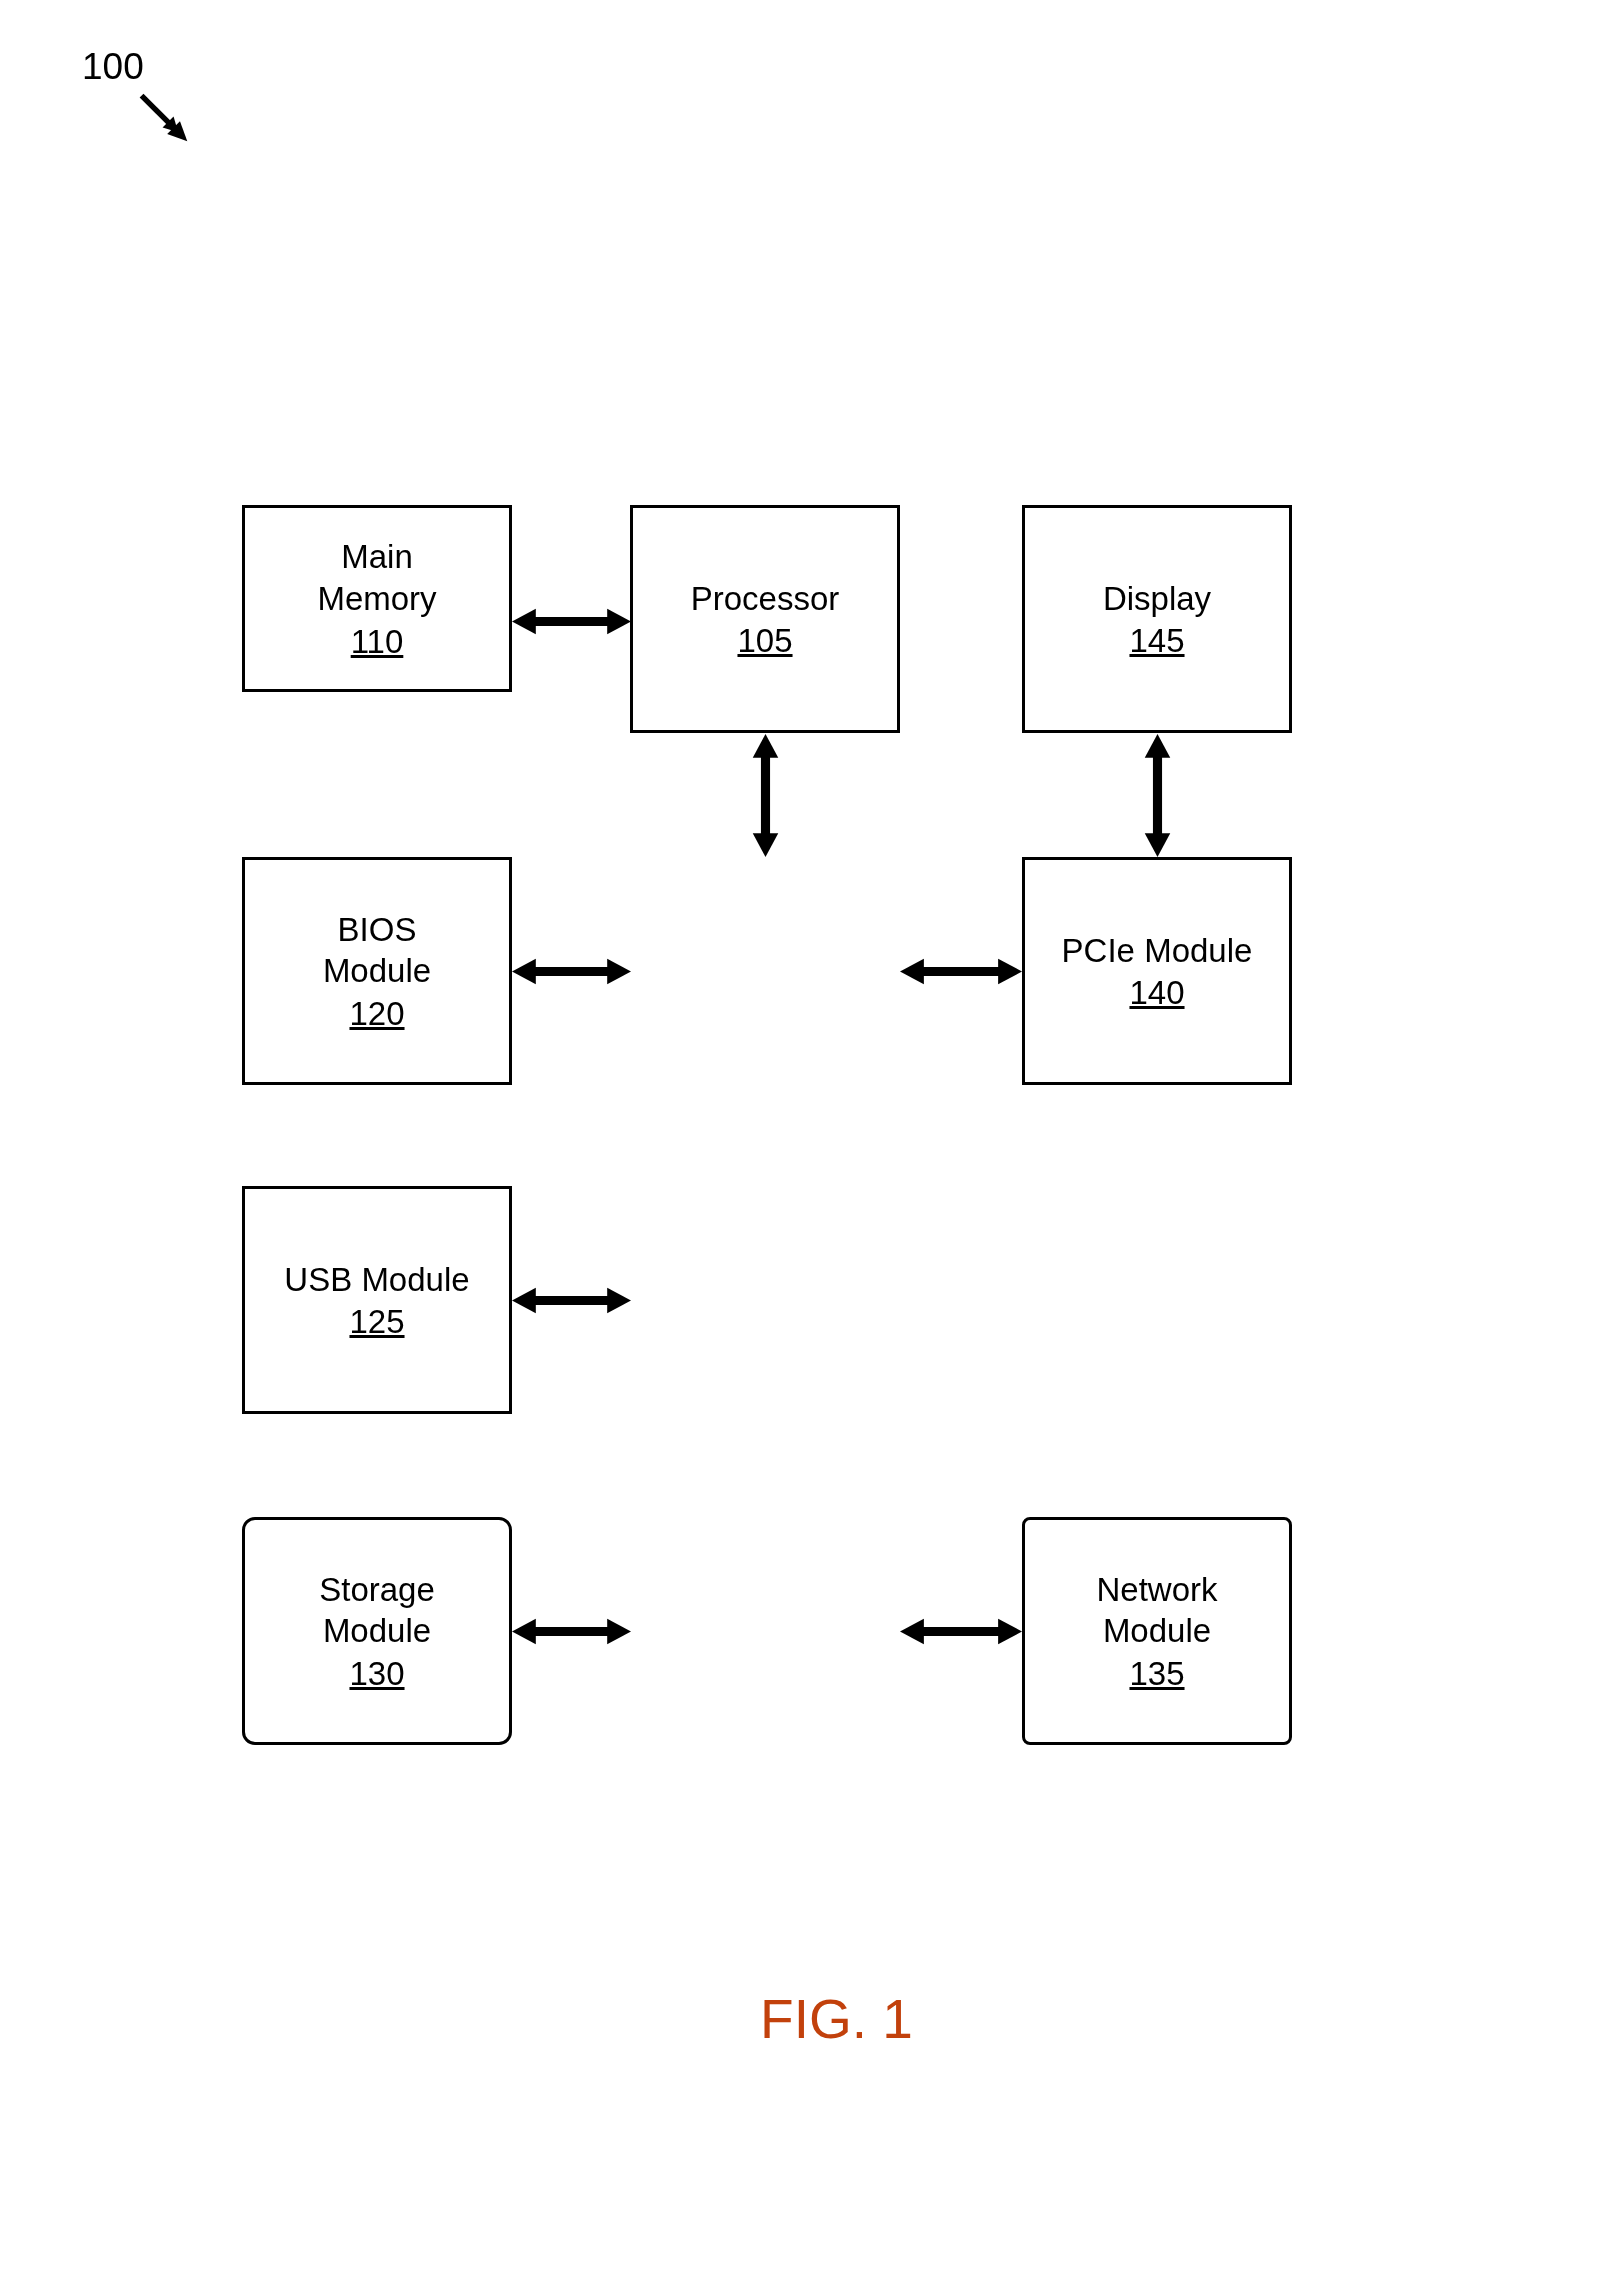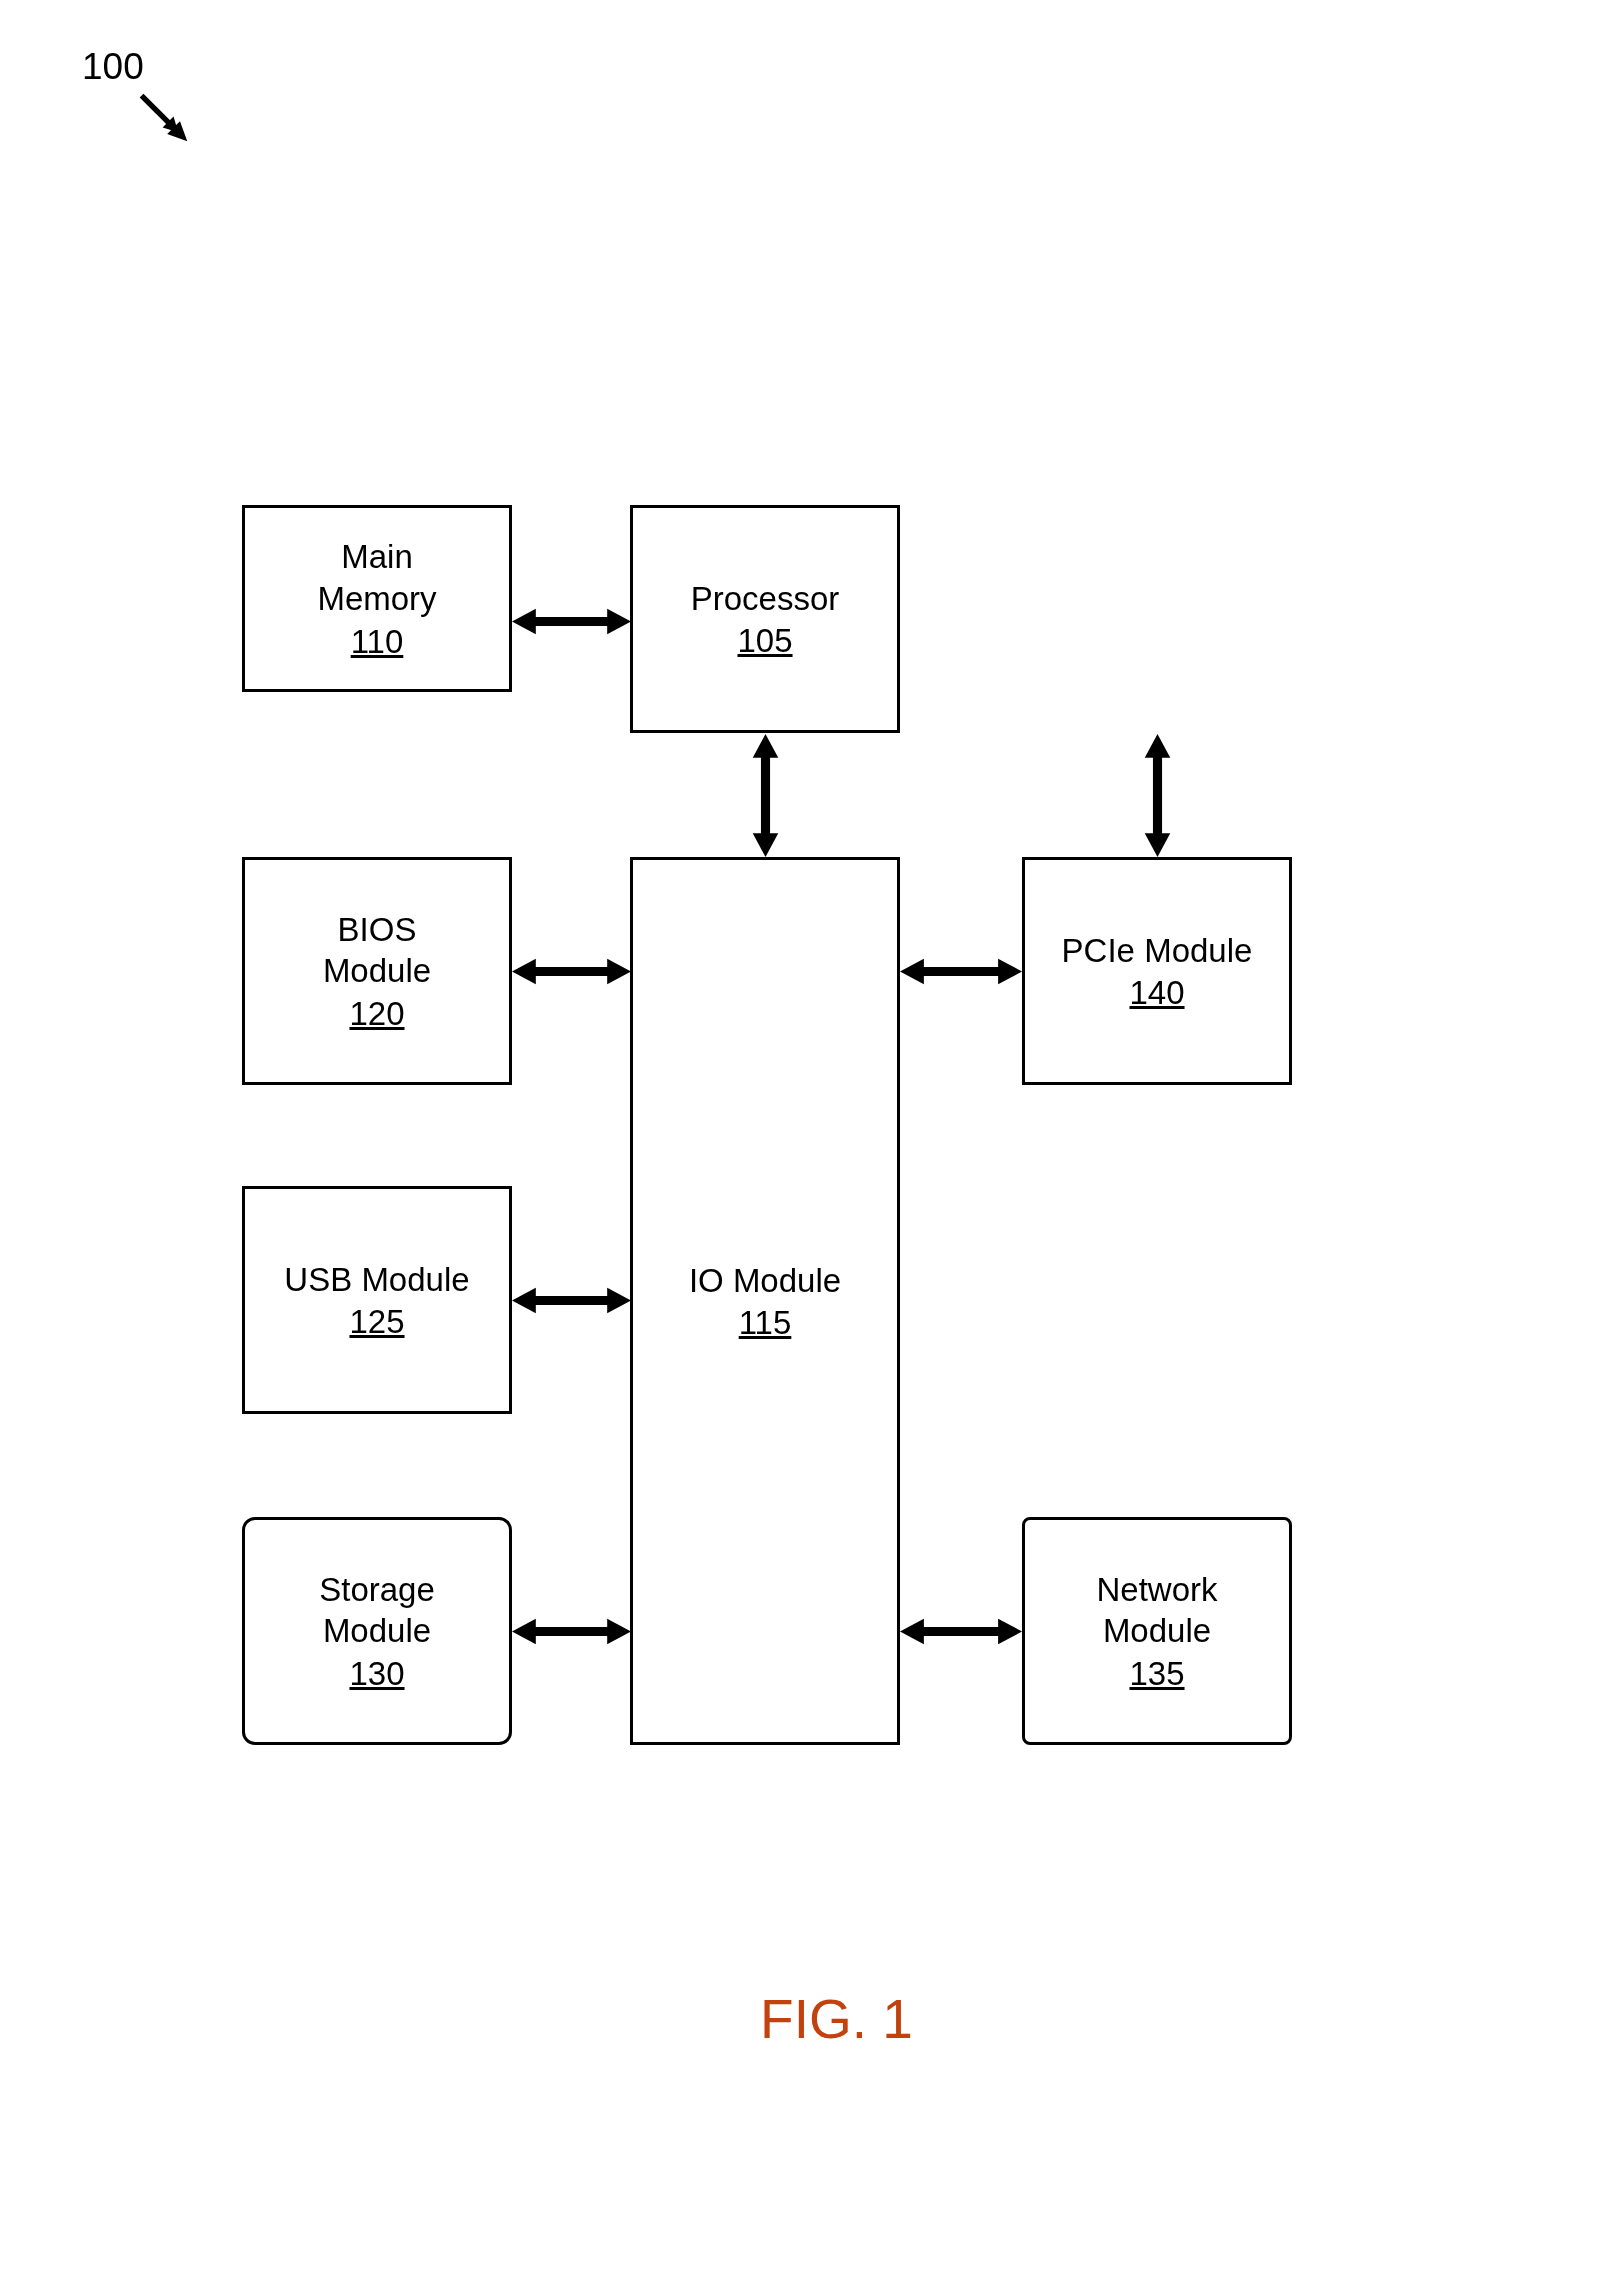--- a/index.html
+++ b/index.html
@@ -72,25 +72,25 @@
   <div class="box" style="left:242px; top:505px; width:270px; height:187px;">
     <div class="box-label">Main<br>Memory</div>
     <div class="box-num">110</div>
   </div>
 
   <div class="box" style="left:630px; top:505px; width:270px; height:228px;">
     <div class="box-label">Processor</div>
     <div class="box-num">105</div>
   </div>
 
+  <div class="box" style="left:1022px; top:505px; width:270px; height:228px;">
+    <div class="box-label">Display</div>
+    <div class="box-num">145</div>
+  </div>
 
-  <div class="box" style="left:630px; top:857px; width:270px; height:888px;">
-    <div class="box-label">IO Module</div>
-    <div class="box-num">115</div>
-  </div>
 
   <div class="box" style="left:242px; top:857px; width:270px; height:228px;">
     <div class="box-label">BIOS<br>Module</div>
     <div class="box-num">120</div>
   </div>
 
   <div class="box" style="left:242px; top:1186px; width:270px; height:228px;">
     <div class="box-label">USB Module</div>
     <div class="box-num">125</div>
   </div>

